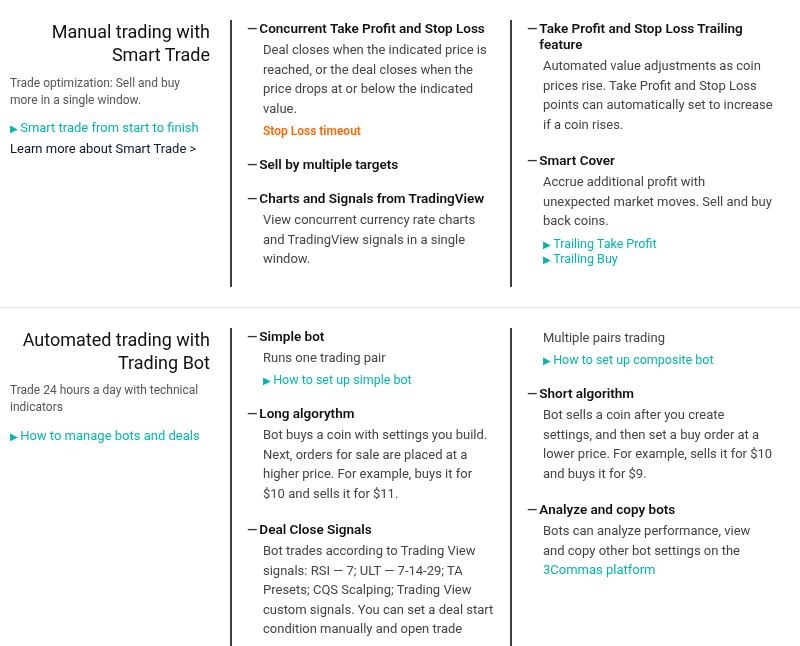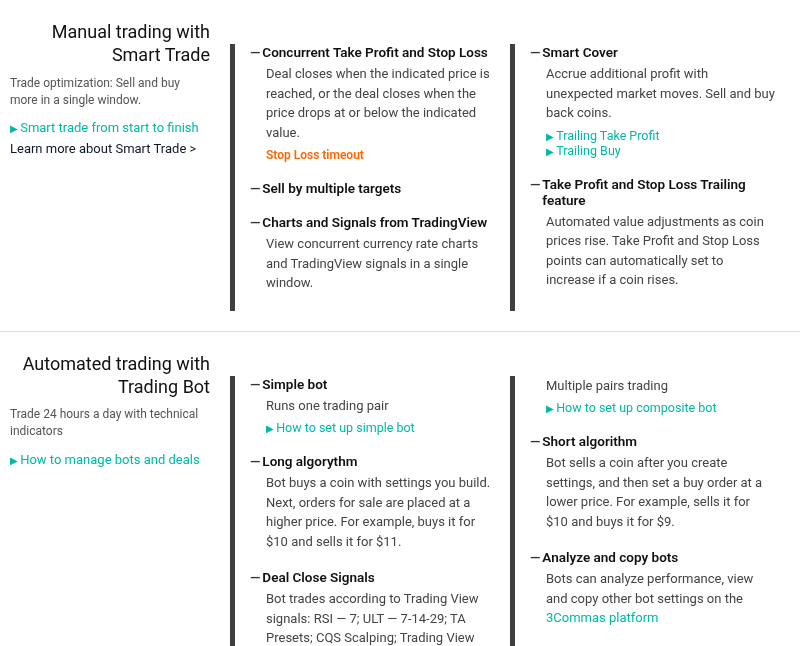--- a/index.html
+++ b/index.html
@@ -24,22 +24,21 @@
     }
 
     .section-main {
       display: flex;
       flex: 1;
     }
 
     .section-col {
       flex: 1;
       padding: 0 15px;
-      border-left: 5px solid #404040;
-      margin-top: 24px;
+      border-left: 2px solid #404040;
     }
 
     .section-title {
       font-size: 18px;
       font-weight: 400;
       color: #111;
       line-height: 1.3;
       margin-bottom: 8px;
       text-align: right;
     }
@@ -164,32 +163,32 @@
           <span>Charts and Signals from TradingView</span>
         </div>
         <p class="feature-desc">View concurrent currency rate charts and TradingView signals in a single window.</p>
       </div>
     </div>
 
     <div class="section-col">
 
       <div class="feature-item">
         <div class="feature-title">
+          <span>Take Profit and Stop Loss Trailing feature</span>
+        </div>
+        <p class="feature-desc">Automated value adjustments as coin prices rise. Take Profit and Stop Loss points can automatically set to increase if a coin rises.</p>
+      </div>
+
+      <div class="feature-item">
+        <div class="feature-title">
           <span>Smart Cover</span>
         </div>
         <p class="feature-desc">Accrue additional profit with unexpected market moves. Sell and buy back coins.</p>
         <a class="feature-link" href="#">Trailing Take Profit</a><br>
         <a class="feature-link" href="#">Trailing Buy</a>
-      </div>
-
-      <div class="feature-item">
-        <div class="feature-title">
-          <span>Take Profit and Stop Loss Trailing feature</span>
-        </div>
-        <p class="feature-desc">Automated value adjustments as coin prices rise. Take Profit and Stop Loss points can automatically set to increase if a coin rises.</p>
       </div>
     </div>
   </div>
 </div>
 
 <div class="section">
   <div class="section-left">
     <h2 class="section-title">Automated trading with Trading Bot</h2>
     <p class="section-subtitle">Trade 24 hours a day with technical indicators</p>
     <a class="left-link" href="#">How to manage bots and deals</a>

